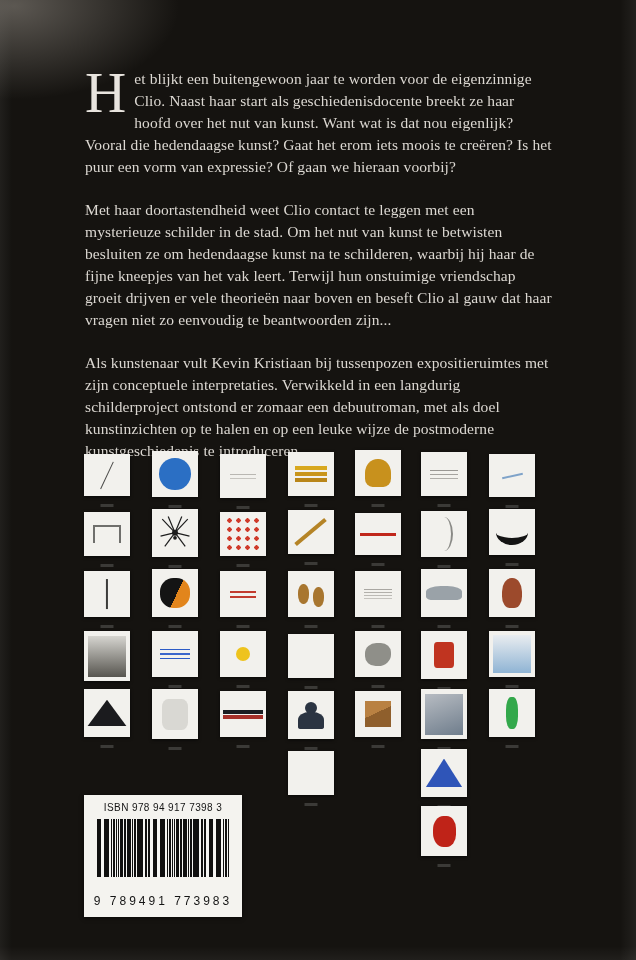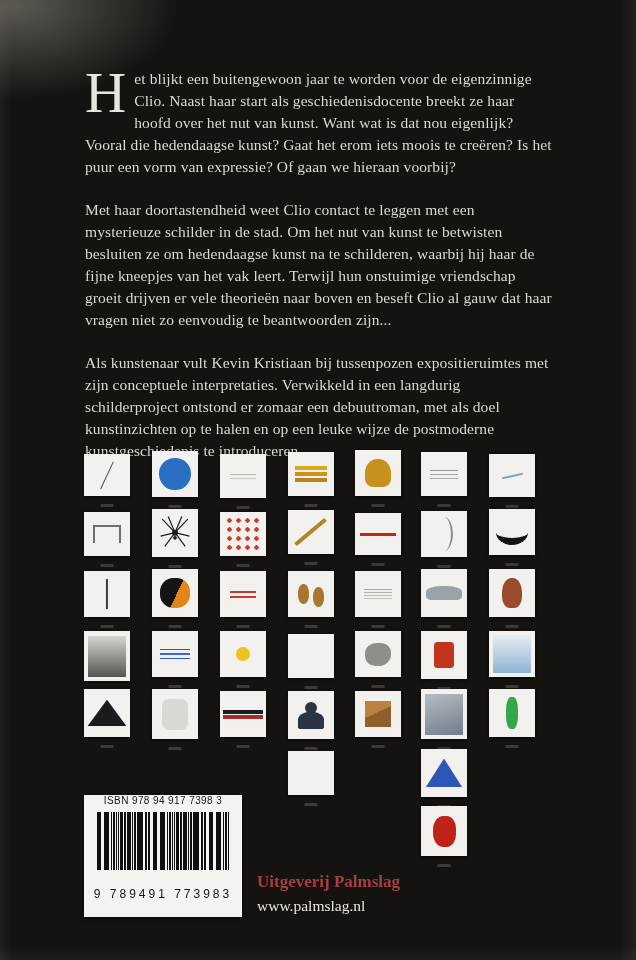--- a/index.html
+++ b/index.html
@@ -62,20 +62,21 @@
   .card .art { pointer-events: none; }
 
   .isbn-block {
     position: absolute;
     left: 84px;
     top: 795px;
     width: 158px;
     height: 122px;
     background: #f4f3ef;
     text-align: center;
+    padding-top: 7px;
     box-shadow: 0 1px 4px rgba(0,0,0,.7);
   }
   .isbn-label {
     font-family: "Liberation Sans", sans-serif;
     font-size: 10px;
     letter-spacing: .4px;
     color: #151515;
   }
   .barcode {
     height: 58px;
@@ -271,18 +272,14 @@
         <div class="art" style="width: 50%; height: 62%; border-radius: 45% 40% 40% 45%; background: rgb(191, 35, 24);"></div>
       </div>
     </div>
 
   <div class="isbn-block">
     <div class="isbn-label">ISBN  978 94 917 7398 3</div>
     <div class="barcode"></div>
     <div class="isbn-number">9 789491 773983</div>
   </div>
 
-  <div class="publisher-block">
-    <div class="publisher-name">Uitgeverij Palmslag</div>
-    <div class="publisher-site">www.palmslag.nl</div>
-  </div>
 
 </div>
 
 </body></html>

